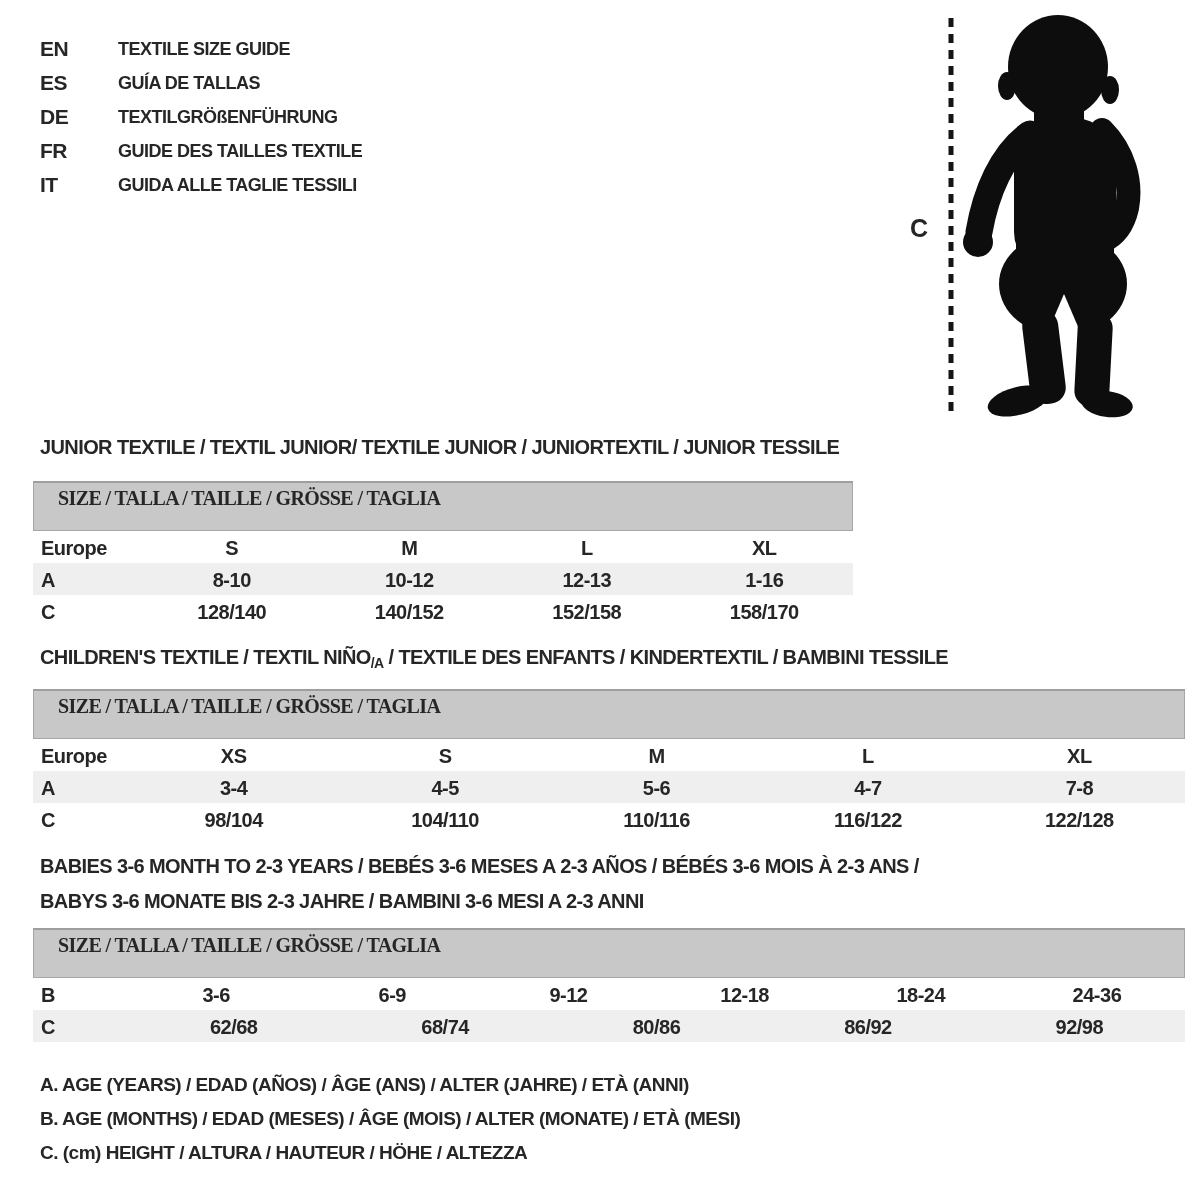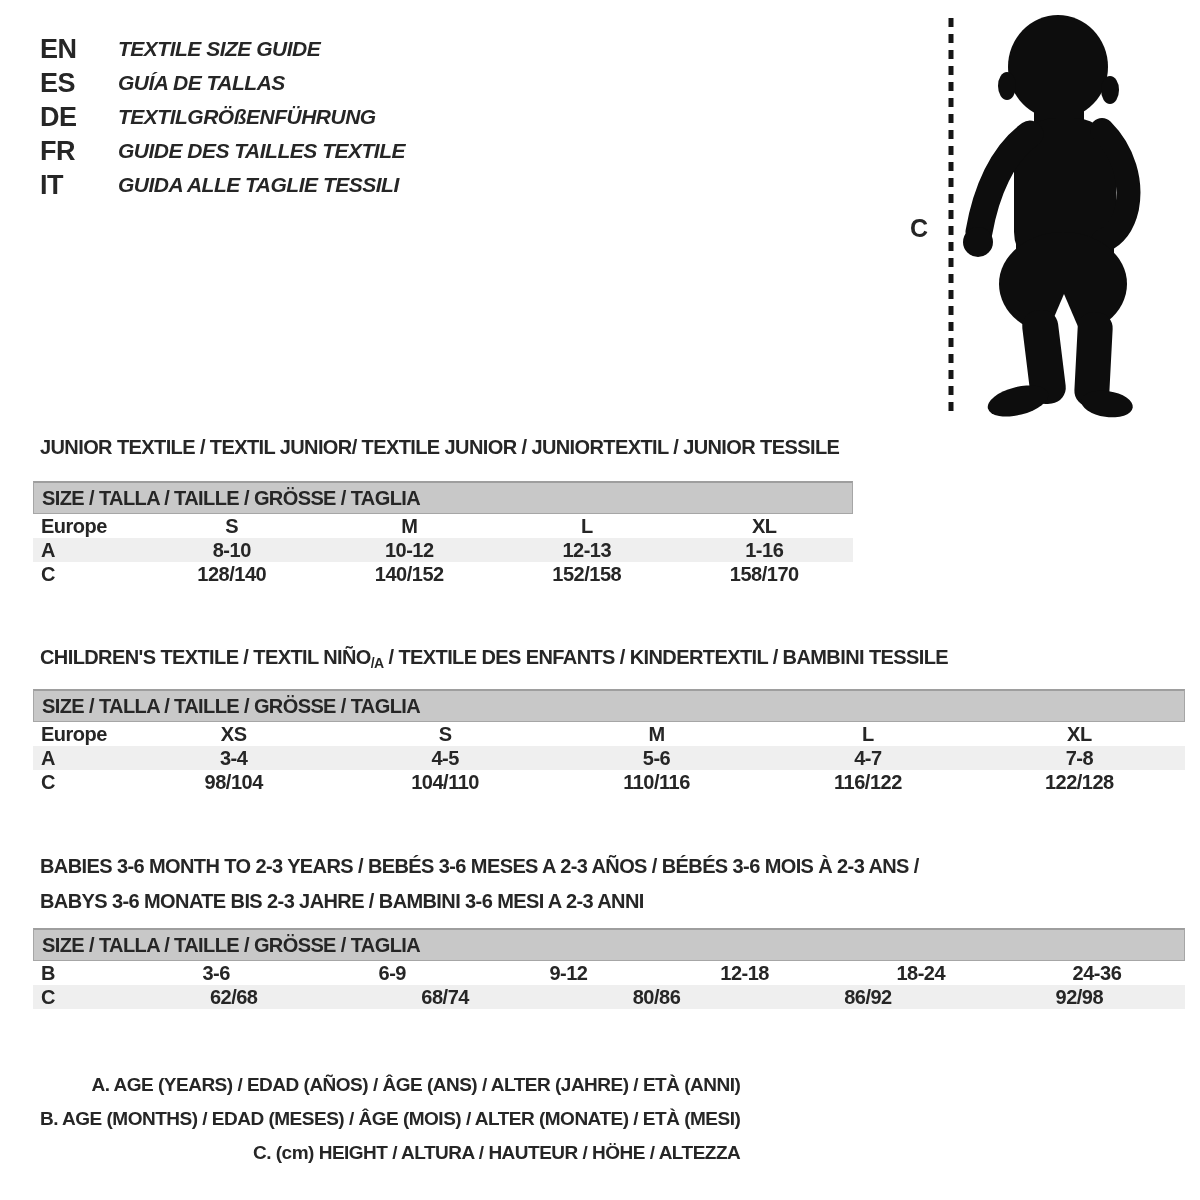--- a/index.html
+++ b/index.html
@@ -10,66 +10,66 @@
     background: #ffffff;
     font-family: "Liberation Sans", "DejaVu Sans", sans-serif;
     font-weight: 700;
     color: #262626;
     overflow: hidden;
   }
 
   
   .langs { position: absolute; left: 40px; top: 32px; }
   .lang-row { display: flex; height: 34px; line-height: 34px; }
-  .lang-code { width: 78px; font-size: 27px; letter-spacing: -0.5px; }
-  .lang-label { font-size: 21px; letter-spacing: -0.5px; white-space: nowrap; font-style: italic; }
+  .lang-code { width: 78px; font-size: 21px; letter-spacing: -0.5px; }
+  .lang-label { font-size: 18px; letter-spacing: -0.5px; white-space: nowrap; }
 
   
   .height-c {
     position: absolute; left: 910px; top: 214px;
     font-size: 25px; letter-spacing: -0.5px;
   }
   .figure-svg { position: absolute; left: 930px; top: 12px; width: 270px; height: 410px; }
 
   
   .section-title {
     position: absolute; left: 40px;
     font-size: 20px; letter-spacing: -0.6px; white-space: nowrap; text-align: center;
   }
   .title-sub { font-size: 14px; vertical-align: -4px; }
 
   
   .tbl { position: absolute; left: 33px; }
   .tbl-head {
     box-sizing: border-box;
-    height: 33px; line-height: 30px;
+    height: 50px; line-height: 30px;
     background: #c8c8c8;
     border: 1px solid #a6a6a6;
     border-top: 2px solid #9e9e9e;
-    padding-left: 8px;
-    font-size: 20px; letter-spacing: -0.6px;
-  }
-  .tbl-row { display: flex; height: 24px; line-height: 34px; font-size: 20px; align-items: center; }
+    padding-left: 24px;
+    font-size: 20px; letter-spacing: -0.6px; font-family: Liberation Serif, serif;
+  }
+  .tbl-row { display: flex; height: 32px; line-height: 34px; font-size: 20px; }
   .tbl-row.alt { background: #efefef; }
   .tbl-row .lab { padding-left: 8px; letter-spacing: -0.5px; }
   .junior-tbl { top: 481px; width: 820px; }
   .junior-tbl .lab { width: 102px; }
   .wide-tbl { width: 1152px; }
   .children-tbl { top: 689px; }
   .babies-tbl { top: 928px; }
   .wide-tbl .lab { width: 87px; }
   .tbl-row .cell { flex: 1; text-align: center; letter-spacing: -0.5px; }
 
   .t-junior   { top: 436px; }
   .t-children { top: 646px; }
   .t-babies1  { top: 855px; }
   .t-babies2  { top: 890px; }
 
   
-  .legend { position: absolute; left: 40px; top: 1068px; text-align: right; }
+  .legend { position: absolute; left: 40px; top: 1068px; }
   .legend-line { height: 34px; line-height: 34px; font-size: 19px; letter-spacing: -0.5px; white-space: nowrap; }
 </style>
 </head>
 <body>
 
 <div class="page">
 
   <div class="langs">
     <div class="lang-row">
       <span class="lang-code">EN</span>

